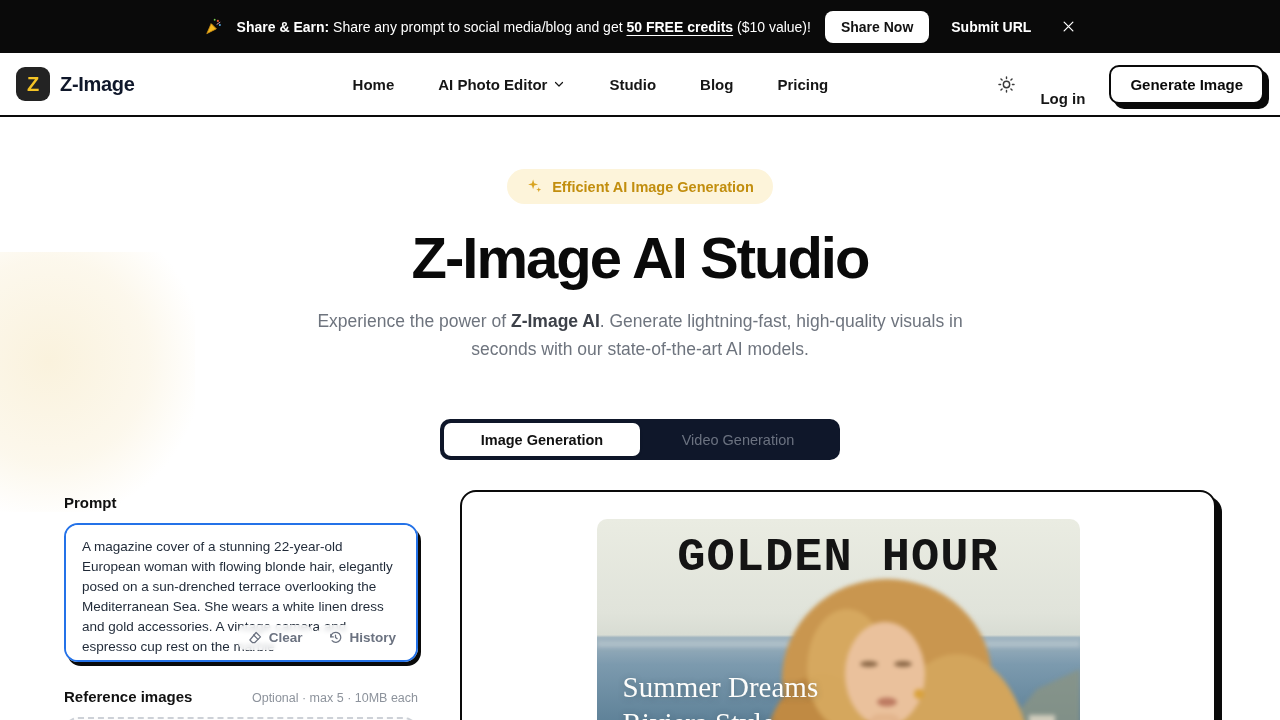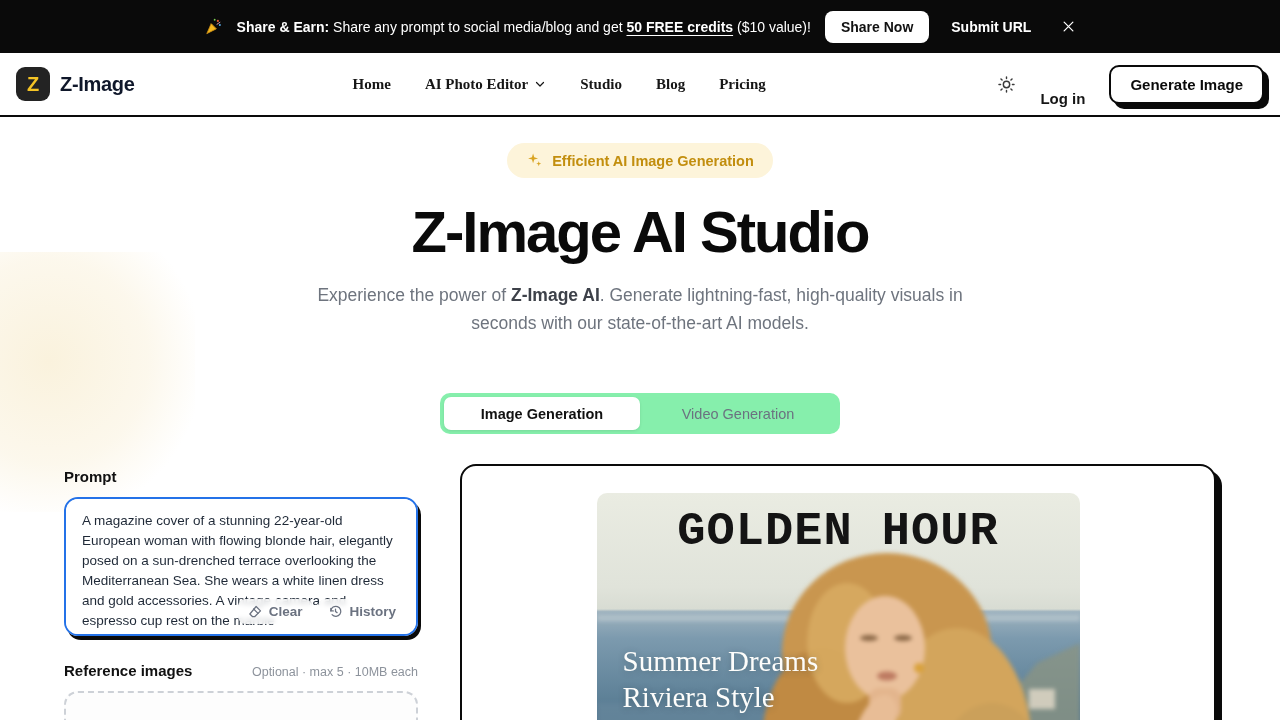--- a/index.html
+++ b/index.html
@@ -18,41 +18,41 @@
     margin-left:8px; cursor:pointer; }
   .banner-close { background:none; border:none; cursor:pointer; margin-left:16px; display:flex; align-items:center; }
 
   
   .nav { position:relative; z-index:3; height:64px; background:#fff; border-bottom:2px solid #0a0a0a;
     display:flex; align-items:center; padding:0 16px; }
   .brand { display:flex; align-items:center; gap:10px; cursor:pointer; }
   .logo-box { width:34px; height:34px; border-radius:9px; background:#232323; color:#f5c425;
     display:flex; align-items:center; justify-content:center; font-weight:800; font-size:20px; }
   .brand-name { font-size:20px; font-weight:800; color:#0f172a; letter-spacing:-0.3px; }
-  .nav-menu { display:flex; gap:34px; margin-left:218px;font-family:Liberation Serif, serif; }
+  .nav-menu { display:flex; gap:44px; margin-left:218px; }
   .nav-link { font-size:15px; font-weight:600; color:#161616; cursor:pointer; display:flex;
     align-items:center; gap:6px; white-space:nowrap; }
   .nav-right { margin-left:auto; display:flex; align-items:center; gap:24px; }
   .theme-toggle { background:none; border:none; cursor:pointer; display:flex; align-items:center; }
   .login-link { font-size:15px; font-weight:600; color:#161616; cursor:pointer;margin-top:28px; }
   .generate-btn { background:#fff; color:#0a0a0a; font-weight:700; font-size:15px;
     border:2px solid #0a0a0a; border-radius:10px; padding:9px 19px; cursor:pointer;
     box-shadow:5px 5px 0 #0a0a0a; }
 
   
   .hero { position:relative; z-index:1; text-align:center; }
-  .hero-badge { display:inline-flex; align-items:center; gap:9px; margin-top:26px;
+  .hero-badge { display:inline-flex; align-items:center; gap:9px; margin-top:52px;
     background:#fdf4da; color:#c28e0e; font-size:14.5px; font-weight:600;
     border-radius:999px; padding:9px 19px; }
   .hero-title { margin-top:20px; font-size:58px; font-weight:800; letter-spacing:-2px; color:#0a0a0a; }
   .hero-sub { margin:16px auto 0; max-width:700px; font-size:17.5px; line-height:28px; color:#6e747e; }
   .hero-sub b { color:#3d4149; font-weight:700; }
 
   
-  .tabs { margin:56px auto 0; width:400px; background:#86efac; border-radius:10px; padding:4px;
+  .tabs { margin:56px auto 0; width:400px; background:#0f172a; border-radius:10px; padding:4px;
     display:flex; position:relative; z-index:1; }
   .tab { flex:1; height:33px; display:flex; align-items:center; justify-content:center;
     font-size:14.5px; border-radius:7px; cursor:pointer; }
   .tab.active { background:#fff; color:#111; font-weight:600; box-shadow:0 1px 3px rgba(0,0,0,.1); }
   .tab.inactive { color:#6b7280; font-weight:500; }
 
   
   .main { position:relative; z-index:1; display:flex; gap:42px; padding:0 64px; margin-top:30px; align-items:flex-start; }
   .left-col { width:354px; flex:none; }
   .section-heading { font-size:15px; font-weight:700; color:#111; }

